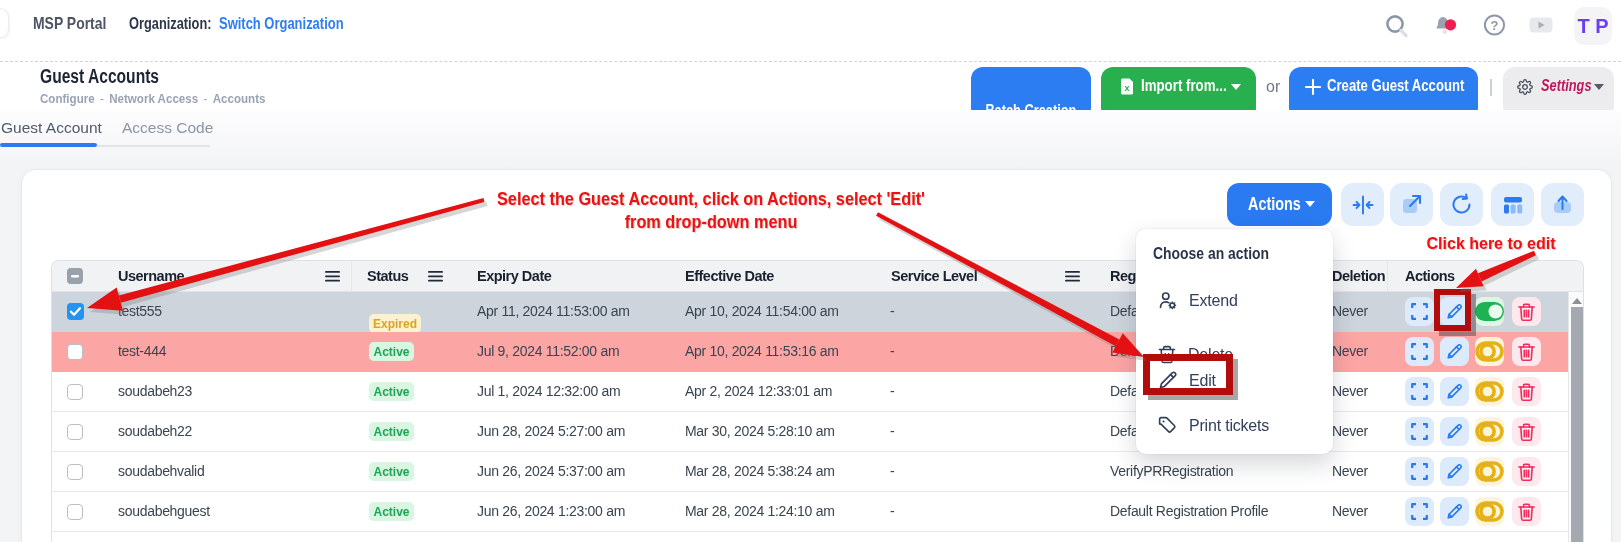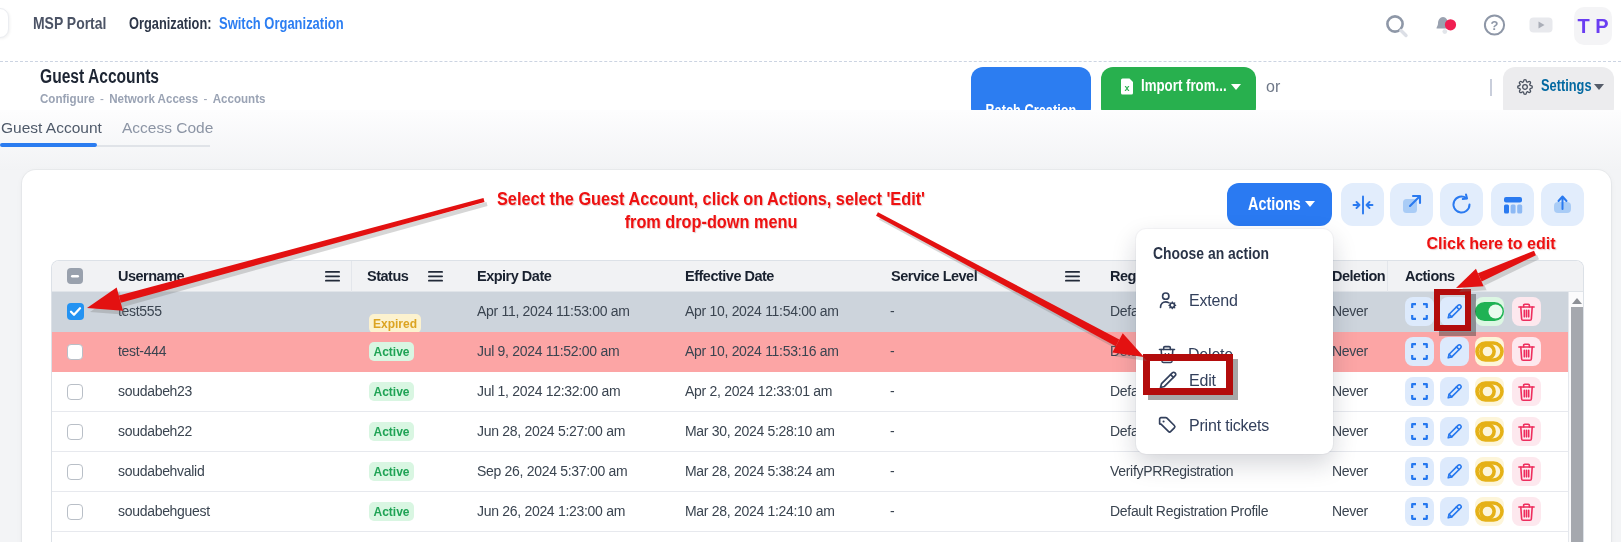--- a/index.html
+++ b/index.html
@@ -20,21 +20,21 @@
 #crumbs { left:40px; top:91px; font-size:13px; color:#9aa3b4; font-weight:bold; transform:scaleX(.89); transform-origin:0 50%; white-space:nowrap; }
 #crumbs span.sep { color:#9aa3b4; padding:0 6px; font-weight:normal; }
 
 
 .topbtn { top:67px; height:53px; border-radius:12px; color:#fff; font-weight:bold; font-size:16px; display:flex; align-items:flex-end; justify-content:center; }
 #btn-batch { left:971px; width:120px; background:#2c7df1; }
 #btn-import { left:1101px; width:155px; background:#28b04e; gap:8px; }
 #or { left:1266px; top:78px; font-size:16px; color:#6f7888; }
 #btn-create { left:1289px; width:189px; background:#2c7df1; gap:9px; }
 #vsep { left:1490px; top:79px; width:2px; height:17px; background:#c9cedb; }
-#btn-settings { left:1503px; width:111px; background:#ececee; color:#0369a1; gap:8px; }
+#btn-settings { left:1503px; width:111px; background:#ececee; color:#be185d; gap:8px;font-style:italic; }
 .sx { display:inline-block; transform-origin:50% 50%; white-space:nowrap; }
 .caret { width:0; height:0; border-left:5px solid transparent; border-right:5px solid transparent; border-top:6px solid currentColor; display:inline-block; }
 .caret.dark { border-top-color:#555c69; }
 
 
 #tabstrip { left:0; top:110px; width:1621px; height:60px; background:linear-gradient(#fdfdfe,#f2f3f5); }
 #tab1 { left:1px; top:119px; font-size:15.5px; color:#4f5a6a; }
 #tab2 { left:122px; top:119px; font-size:15.5px; color:#8c95a5; }
 #tabbar-blue { left:0; top:143px; width:97px; height:4px; background:#2b7cf0; border-radius:2px; }
 #tabbar-gray { left:97px; top:145px; width:113px; height:2px; background:#e0e3e8; }
@@ -117,20 +117,26 @@
     </div>
   <div class="abs topbtn" id="btn-import" style="display:block">
     <svg style="position:absolute;left:19px;top:11px" width="14" height="17" viewBox="0 0 14 17">
         <path d="M1 2 q0-1.5 1.5-1.5 h7 L13 4 v11 q0 1.5-1.5 1.5 h-9 Q1 16.5 1 15 z" fill="#fff"></path>
         <text x="7" y="13" font-size="9" font-weight="bold" fill="#28b04e" text-anchor="middle" font-family="Liberation Sans">x</text>
       </svg>
     <span class="sx" style="position:absolute;left:40px;top:10px;transform:scaleX(.83);transform-origin:0 50%">Import from...</span>
     <span class="caret" style="position:absolute;left:130px;top:17px"></span>
   </div>
   <div class="abs" id="or">or</div>
+  <div class="abs topbtn" id="btn-create" style="display:block">
+    <svg style="position:absolute;left:16px;top:12px" width="16" height="16" viewBox="0 0 17 17">
+        <path d="M8.5 1 v15 M1 8.5 h15" stroke="#fff" stroke-width="2.2" stroke-linecap="round"></path>
+      </svg>
+    <span class="sx" style="position:absolute;left:38px;top:10px;transform:scaleX(.82);transform-origin:0 50%">Create Guest Account</span>
+  </div>
   <div class="abs" id="vsep"></div>
   <div class="abs topbtn" id="btn-settings" style="display:block">
     <svg style="position:absolute;left:14px;top:12px" width="16" height="16" viewBox="0 0 24 24" fill="none" stroke="#4a5260" stroke-width="2">
         <path d="M12 15.5 a3.5 3.5 0 1 0 0-7 a3.5 3.5 0 0 0 0 7 z"></path>
         <path d="M19.4 15 a1.65 1.65 0 0 0 .33 1.82 l.06.06 a2 2 0 1 1-2.83 2.83 l-.06-.06 a1.65 1.65 0 0 0-1.82-.33 a1.65 1.65 0 0 0-1 1.51 V21 a2 2 0 1 1-4 0 v-.09 A1.65 1.65 0 0 0 9 19.4 a1.65 1.65 0 0 0-1.82.33 l-.06.06 a2 2 0 1 1-2.83-2.83 l.06-.06 a1.65 1.65 0 0 0 .33-1.82 a1.65 1.65 0 0 0-1.51-1 H3 a2 2 0 1 1 0-4 h.09 A1.65 1.65 0 0 0 4.6 9 a1.65 1.65 0 0 0-.33-1.82 l-.06-.06 a2 2 0 1 1 2.83-2.83 l.06.06 a1.65 1.65 0 0 0 1.82.33 H9 a1.65 1.65 0 0 0 1-1.51 V3 a2 2 0 1 1 4 0 v.09 a1.65 1.65 0 0 0 1 1.51 a1.65 1.65 0 0 0 1.82-.33 l.06-.06 a2 2 0 1 1 2.83 2.83 l-.06.06 a1.65 1.65 0 0 0-.33 1.82 V9 a1.65 1.65 0 0 0 1.51 1 H21 a2 2 0 1 1 0 4 h-.09 a1.65 1.65 0 0 0-1.51 1 z"></path>
       </svg>
     <span class="sx" style="position:absolute;left:38px;top:10px;transform:scaleX(.80);transform-origin:0 50%">Settings</span>
     <span class="caret dark" style="position:absolute;left:91px;top:17px"></span>
   </div>
 
@@ -384,21 +390,21 @@
                 <path d="M4 5.2 l.9 12.6 q.1 1.4 1.5 1.4 h7.2 q1.4 0 1.5-1.4 L16 5.2"></path>
                 <path d="M7.7 8.6 v7 M10 8.6 v7 M12.3 8.6 v7"></path>
               </svg>
             </div>
   </div>
         </div>
         <div class="row" style="top:191px;background:#fff;border-bottom:1px solid #e7e9ee;">
           <div class="cb"></div>
           <div class="cell" style="left:66px">soudabehvalid</div>
           <div class="badge active">Active</div>
-          <div class="cell" style="left:425px">Sep 26, 2024 5:37:00 am</div>
+          <div class="cell" style="left:425px">Jun 26, 2024 5:37:00 am</div>
           <div class="cell" style="left:633px">Mar 28, 2024 5:38:24 am</div>
           <div class="cell" style="left:838px">-</div>
           <div class="cell" style="left:1058px">VerifyPRRegistration</div>
           <div class="cell" style="left:1280px">Never</div>
           <div class="acts">
     <div class="actbtn ab1">
               <svg width="17" height="17" viewBox="0 0 17 17" fill="none" stroke="#2678ef" stroke-width="2.2" stroke-linejoin="round">
                 <path d="M1.2 5 V1.2 H5"></path>
                 <path d="M12 1.2 h3.8 V5"></path>
                 <path d="M15.8 12 v3.8 H12"></path>

